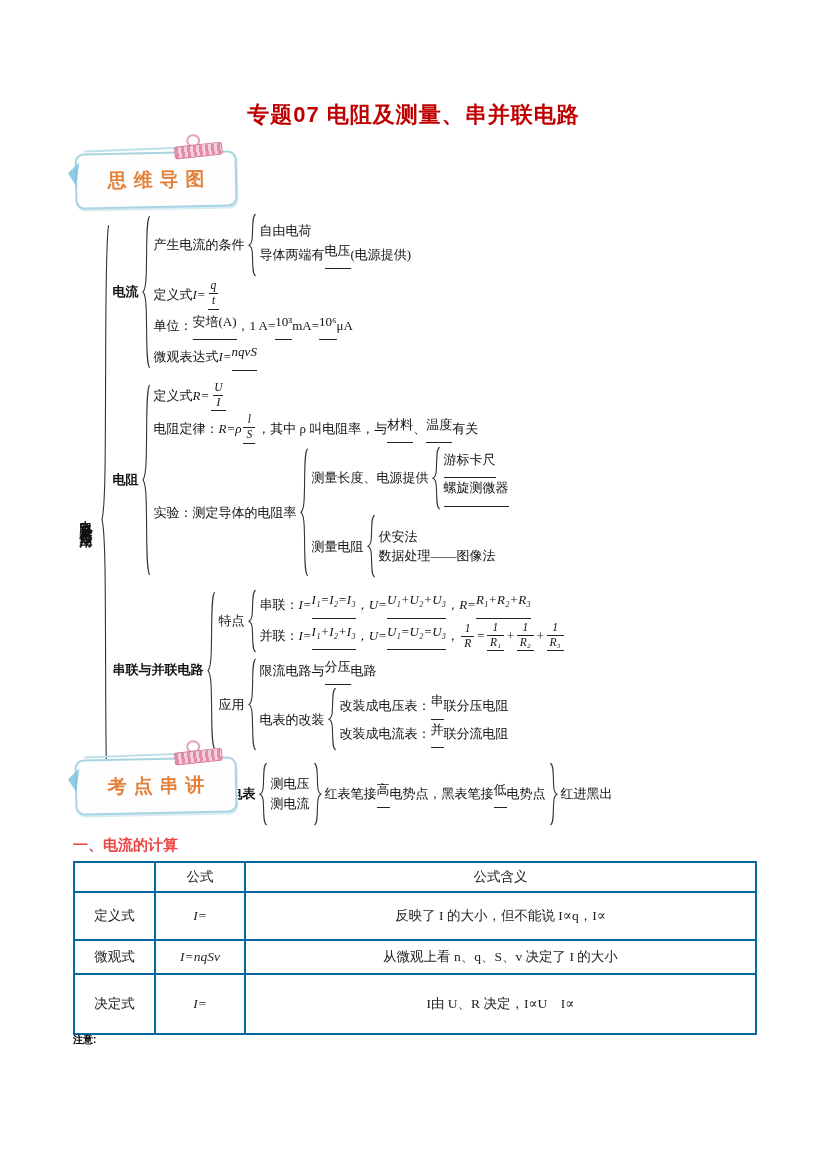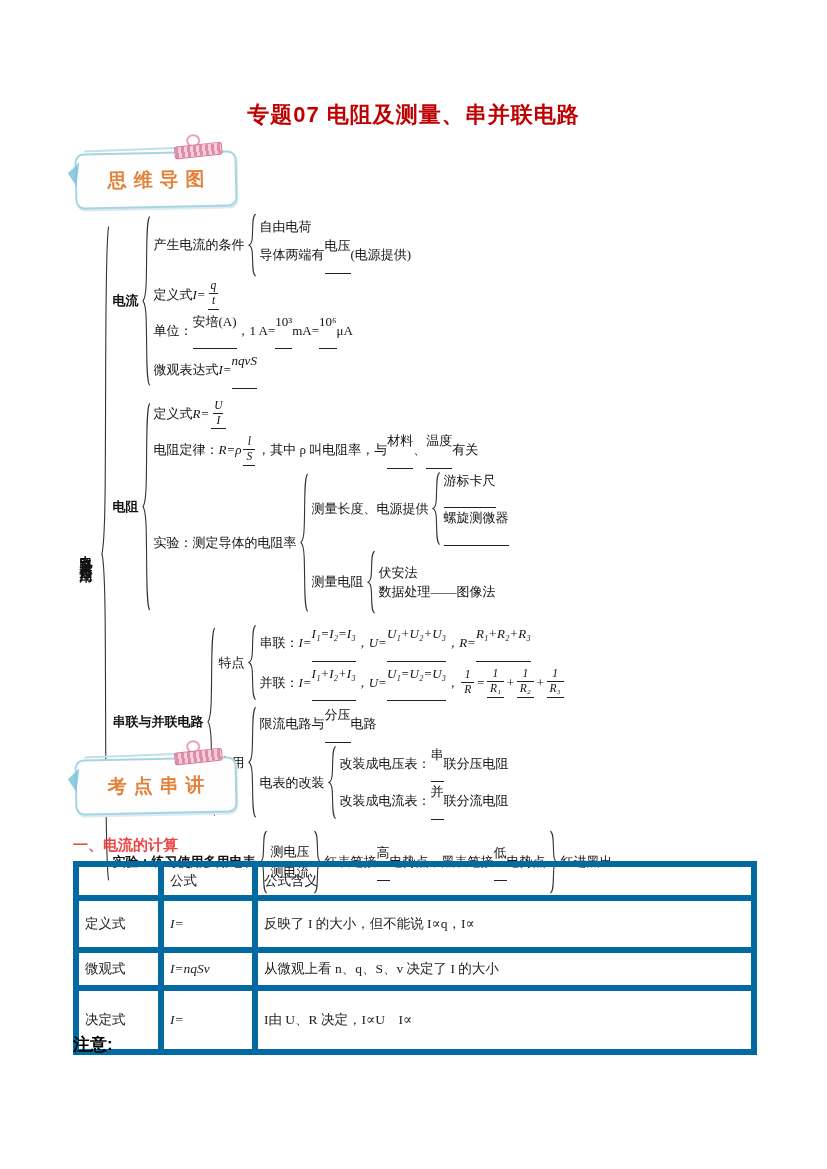--- a/index.html
+++ b/index.html
@@ -60,53 +60,53 @@
   .mm-b { font-weight:bold; }
   .mm-root {
     writing-mode:vertical-rl; text-orientation:upright;
     font-weight:bold; letter-spacing:3px; white-space:nowrap; margin-right:2px;
   }
   .gap10 > * + * { margin-top:10px; }
   .gap4  > * + * { margin-top:4px; }
   .gap2  > * + * { margin-top:2px; }
   .brace { width:9px; align-self:stretch; flex:0 0 auto; margin:0 3px; min-height:16px; }
   .m { font-family:"Liberation Serif","DejaVu Serif",serif; font-style:italic; }
-  .u { border-bottom:1px solid #222; padding-bottom:17px; }
+  .u { border-bottom:1px solid #222; padding-bottom:8px; }
   .frac {
     display:inline-flex; flex-direction:column; align-items:center;
     font-size:11.5px; line-height:1.2; margin:0 2px; vertical-align:middle;
   }
   .frac .num { padding:0 3px; }
   .frac .den { border-top:1px solid #222; padding:0 3px; }
   .frac.u { border-bottom:1px solid #222; padding-bottom:1px; }
 
   
   .section-heading {
     position:absolute; left:73px; top:836px;
     font-family:"Liberation Sans","DejaVu Sans",sans-serif;
     font-weight:bold; font-size:15px; color:#ef4444;
   }
   #kp-table {
     position:absolute; left:73px; top:861px; width:684px;
     border-collapse:collapse; font-size:13.5px; color:#222;
   }
   #kp-table td, #kp-table th {
-    border:6px solid #0369a1; vertical-align:middle;
+    border:2px solid #0369a1; text-align:center; vertical-align:middle;
     font-weight:normal; padding:2px 6px;
   }
   #kp-table .c1 { width:67px; }
   #kp-table .c2 { width:76px; }
   #kp-table tr.hdr  td { height:24px; }
   #kp-table tr.r1 td { height:42px; }
   #kp-table tr.r2 td { height:28px; }
   #kp-table tr.r3 td { height:54px; }
   .note-label {
     position:absolute; left:73px; top:1033px;
     font-family:"Liberation Sans","DejaVu Sans",sans-serif;
-    font-weight:bold; font-size:17px; color:#000;
+    font-weight:bold; font-size:10px; color:#000;
   }
 </style>
 </head>
 <body>
 
 <div id="page">
 
   <div class="doc-title">专题07 电阻及测量、串并联电路</div>
 
   <div class="badge" id="badge-mindmap">

